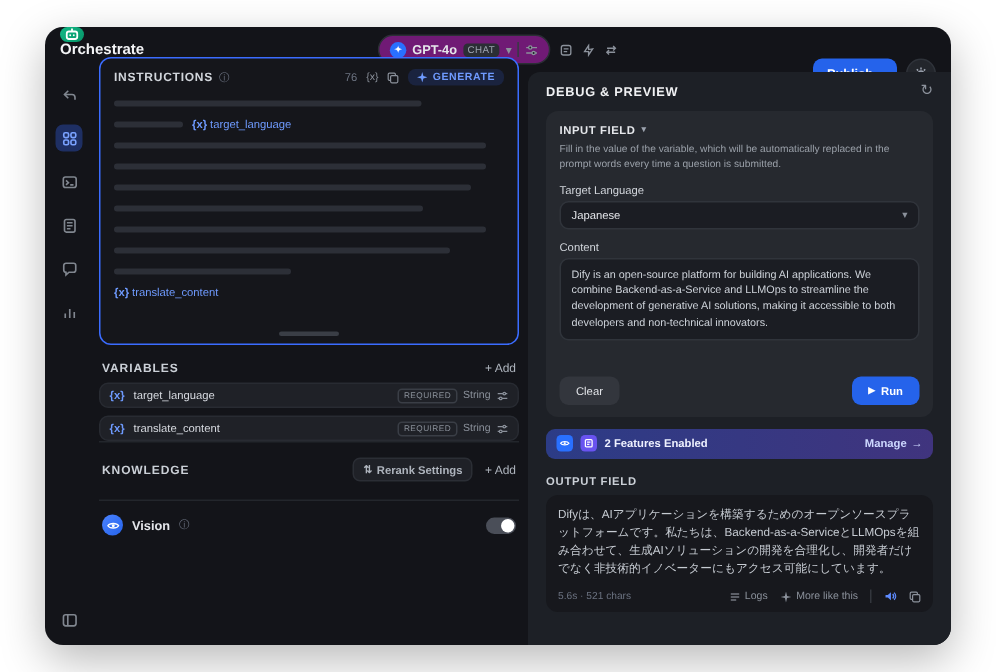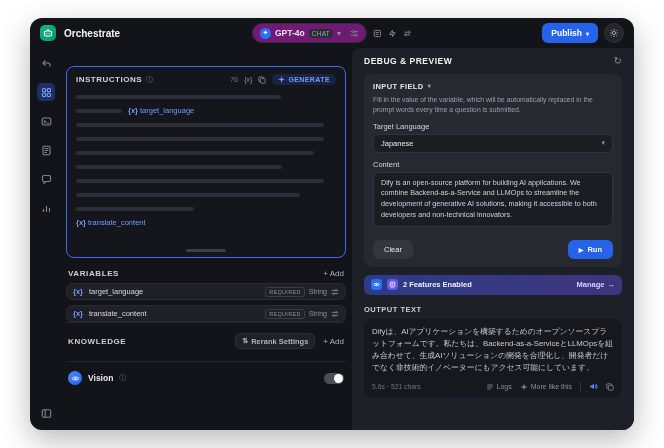--- a/index.html
+++ b/index.html
@@ -4,21 +4,21 @@
 <style>
   * { margin:0; padding:0; box-sizing:border-box; }
   html,body { width:664px; height:448px; background:#ffffff; font-family:"Liberation Sans", sans-serif; overflow:hidden; }
   .stage { position:relative; width:664px; height:448px; background:#fff; }
 
   .window { position:absolute; left:30px; top:18px; width:604px; height:412px;
     background:#131419; border-radius:12px; box-shadow:0 10px 30px rgba(0,0,0,.28);
     overflow:hidden; color:#e5e7eb; }
 
   
-  .hdr { position:absolute; left:0; top:0; right:0; height:30px; display:flex; align-items:center; padding:0 10px; }
+  .hdr { position:absolute; left:0; top:0; right:0; height:30px; display:flex; align-items:flex-start; padding:0 10px;flex-direction:column; }
   .app-icon { width:16px; height:16px; border-radius:5px; background:linear-gradient(135deg,#12b886,#079669);
     display:flex; align-items:center; justify-content:center; margin-right:8px; }
   .title { font-size:10px; font-weight:bold; color:#f3f4f6; }
   .hdr-center { position:absolute; left:50%; top:5px; transform:translateX(-50%); display:flex; align-items:center; gap:6px; }
   .model-pill { display:flex; align-items:center; gap:4px; background:#701a75; border:1px solid #2c2f36; border-radius:12px; height:20px; padding:0 7px; }
   .model-dot { width:11px; height:11px; border-radius:50%; background:#2970ff; display:flex; align-items:center; justify-content:center; color:#fff; font-size:7px; }
   .model-name { font-size:8.5px; color:#e5e7eb; font-weight:bold; }
   .mode-badge { font-size:6.5px; color:#9ca3af; background:#2b2e35; border-radius:3px; padding:1px 3px; letter-spacing:.3px; }
   .mini-ic { color:#8b919b; font-size:8px; display:flex; align-items:center; }
   .pill-sep { width:1px; height:10px; background:#363a42; }
@@ -28,21 +28,21 @@
   .circle-btn { width:20px; height:20px; border-radius:50%; background:#23262c; border:1px solid #2f333a;
     color:#9ca3af; display:flex; align-items:center; justify-content:center; }
 
   
   .side { position:absolute; left:0; top:30px; bottom:0; width:32px; display:flex; flex-direction:column; align-items:center; padding:6px 0 8px; gap:11px; }
   .side-ic { width:18px; height:18px; border-radius:5px; display:flex; align-items:center; justify-content:center; color:#80868f; }
   .side-ic.active { background:#1e2f63; color:#7aa2ff; }
   .side-spacer { flex:1; }
 
   
-  .leftcol { position:absolute; left:32px; top:40px; width:290px; bottom:0; padding:8px 6px 0 4px; }
+  .leftcol { position:absolute; left:32px; top:12px; width:290px; bottom:0; padding:8px 6px 0 4px; }
   .ins-card { border:1px solid #3b6cff; border-radius:8px; background:#15161b; height:192px; padding:7px 9px 4px; position:relative; }
   .ins-hdr { display:flex; align-items:center; gap:4px; }
   .ins-ttl { font-size:8px; font-weight:bold; letter-spacing:.5px; color:#d1d5db; }
   .info-g { color:#6b7280; font-size:7px; }
   .ins-tools { margin-left:auto; display:flex; align-items:center; gap:6px; }
   .cnt { font-size:7.5px; color:#6b7280; }
   .tool-ic { color:#8b919b; font-size:7px; display:flex; align-items:center; }
   .gen-chip { display:flex; align-items:center; gap:3px; background:rgba(59,108,255,.16); color:#6f9bff;
     font-size:7px; font-weight:bold; letter-spacing:.4px; border-radius:5px; padding:2px 6px; cursor:pointer; }
   .skel-wrap { margin-top:9px; }
@@ -79,21 +79,21 @@
 
   .input-card { margin-top:8px; background:#26292f; border-radius:8px; padding:8px 9px; }
   .if-hdr { display:flex; align-items:flex-start; gap:4px; font-size:7.5px; font-weight:bold; letter-spacing:.4px; color:#e5e7eb; cursor:pointer; }
   .if-desc { margin-top:4px; font-size:6.8px; line-height:1.45; color:#9aa0a9; }
   .fld-label { margin-top:7px; font-size:7.5px; color:#d1d5db; }
   .select { margin-top:3px; height:19px; background:#1b1d23; border:1px solid #30343b; border-radius:6px;
     display:flex; align-items:center; padding:0 7px; font-size:7.5px; color:#e5e7eb; cursor:pointer; }
   .select .car { margin-left:auto; color:#8b919b; font-size:7px; }
   .textarea { margin-top:3px; background:#1b1d23; border:1px solid #30343b; border-radius:6px; padding:5px 7px;
     font-size:7.2px; line-height:1.5; color:#cdd2d9; min-height:48px; }
-  .btn-row { display:flex; align-items:center; margin-top:13px; }
+  .btn-row { display:flex; align-items:center; margin-top:24px; }
   .btn-clear { background:#33363d; color:#e5e7eb; border:none; border-radius:6px; height:19px; padding:0 11px; font-size:7.5px; cursor:pointer; }
   .btn-run { margin-left:auto; display:flex; align-items:center; gap:4px; background:#2563eb; color:#fff; border:none;
     border-radius:6px; height:19px; padding:0 11px; font-size:7.5px; font-weight:bold; cursor:pointer; }
 
   .feat-bar { margin-top:8px; height:20px; border-radius:6px; display:flex; align-items:center; gap:5px; padding:0 7px;
     background:linear-gradient(90deg,#2c3c86,#40347e); }
   .feat-chip { width:11px; height:11px; border-radius:3px; display:flex; align-items:center; justify-content:center; color:#fff; }
   .feat-chip.c1 { background:#2970ff; }
   .feat-chip.c2 { background:#6953f0; }
   .feat-lbl { font-size:7.5px; font-weight:bold; color:#eef1ff; }
@@ -396,21 +396,21 @@
               <line x1="3.4" y1="6" x2="5.6" y2="6"></line>
             </svg>
         </div>
         <span class="feat-lbl">2 Features Enabled</span>
         <span class="manage">
           <span>Manage</span>
           <span>→</span>
         </span>
       </div>
 
-      <div class="out-hdr">OUTPUT TEXT</div>
+      <div class="out-hdr">OUTPUT FIELD</div>
       <div class="out-card">
         <div class="out-text">Difyは、AIアプリケーションを構築するためのオープンソースプラットフォームです。私たちは、Backend-as-a-ServiceとLLMOpsを組み合わせて、生成AIソリューションの開発を合理化し、開発者だけでなく非技術的イノベーターにもアクセス可能にしています。</div>
         <div class="out-foot">
           <span class="stats">5.6s · 521 chars</span>
           <div class="foot-acts">
             <span class="foot-act">
               <svg width="8" height="8" viewBox="0 0 10 10" stroke="currentColor" stroke-width="1" fill="none">
                   <line x1="1.5" y1="2.5" x2="8.5" y2="2.5"></line>
                   <line x1="1.5" y1="5" x2="8.5" y2="5"></line>
                   <line x1="1.5" y1="7.5" x2="6" y2="7.5"></line>

